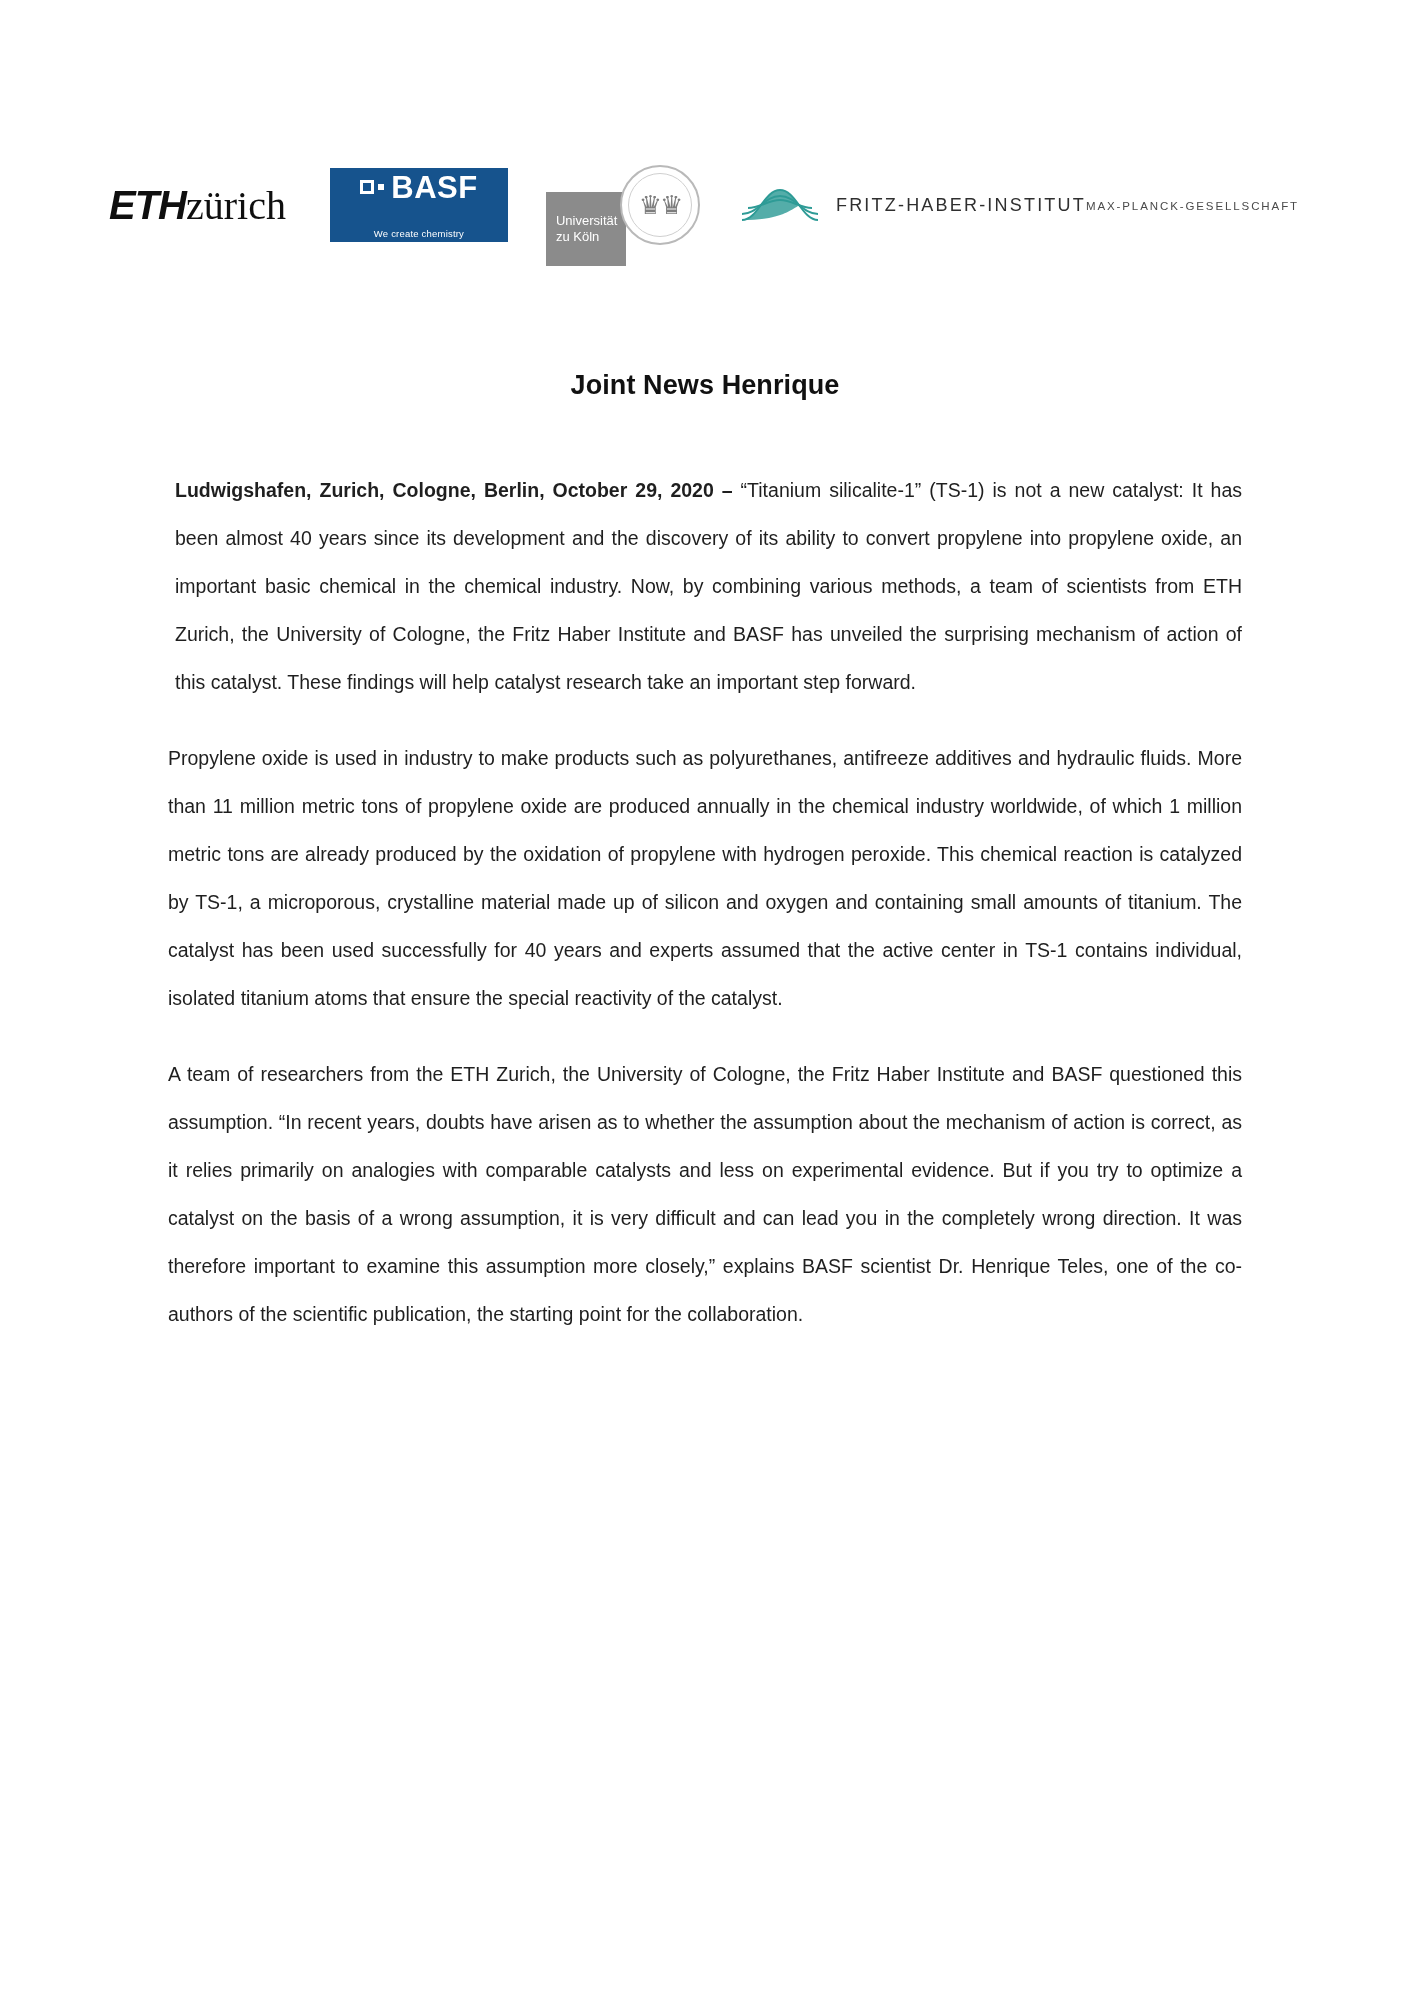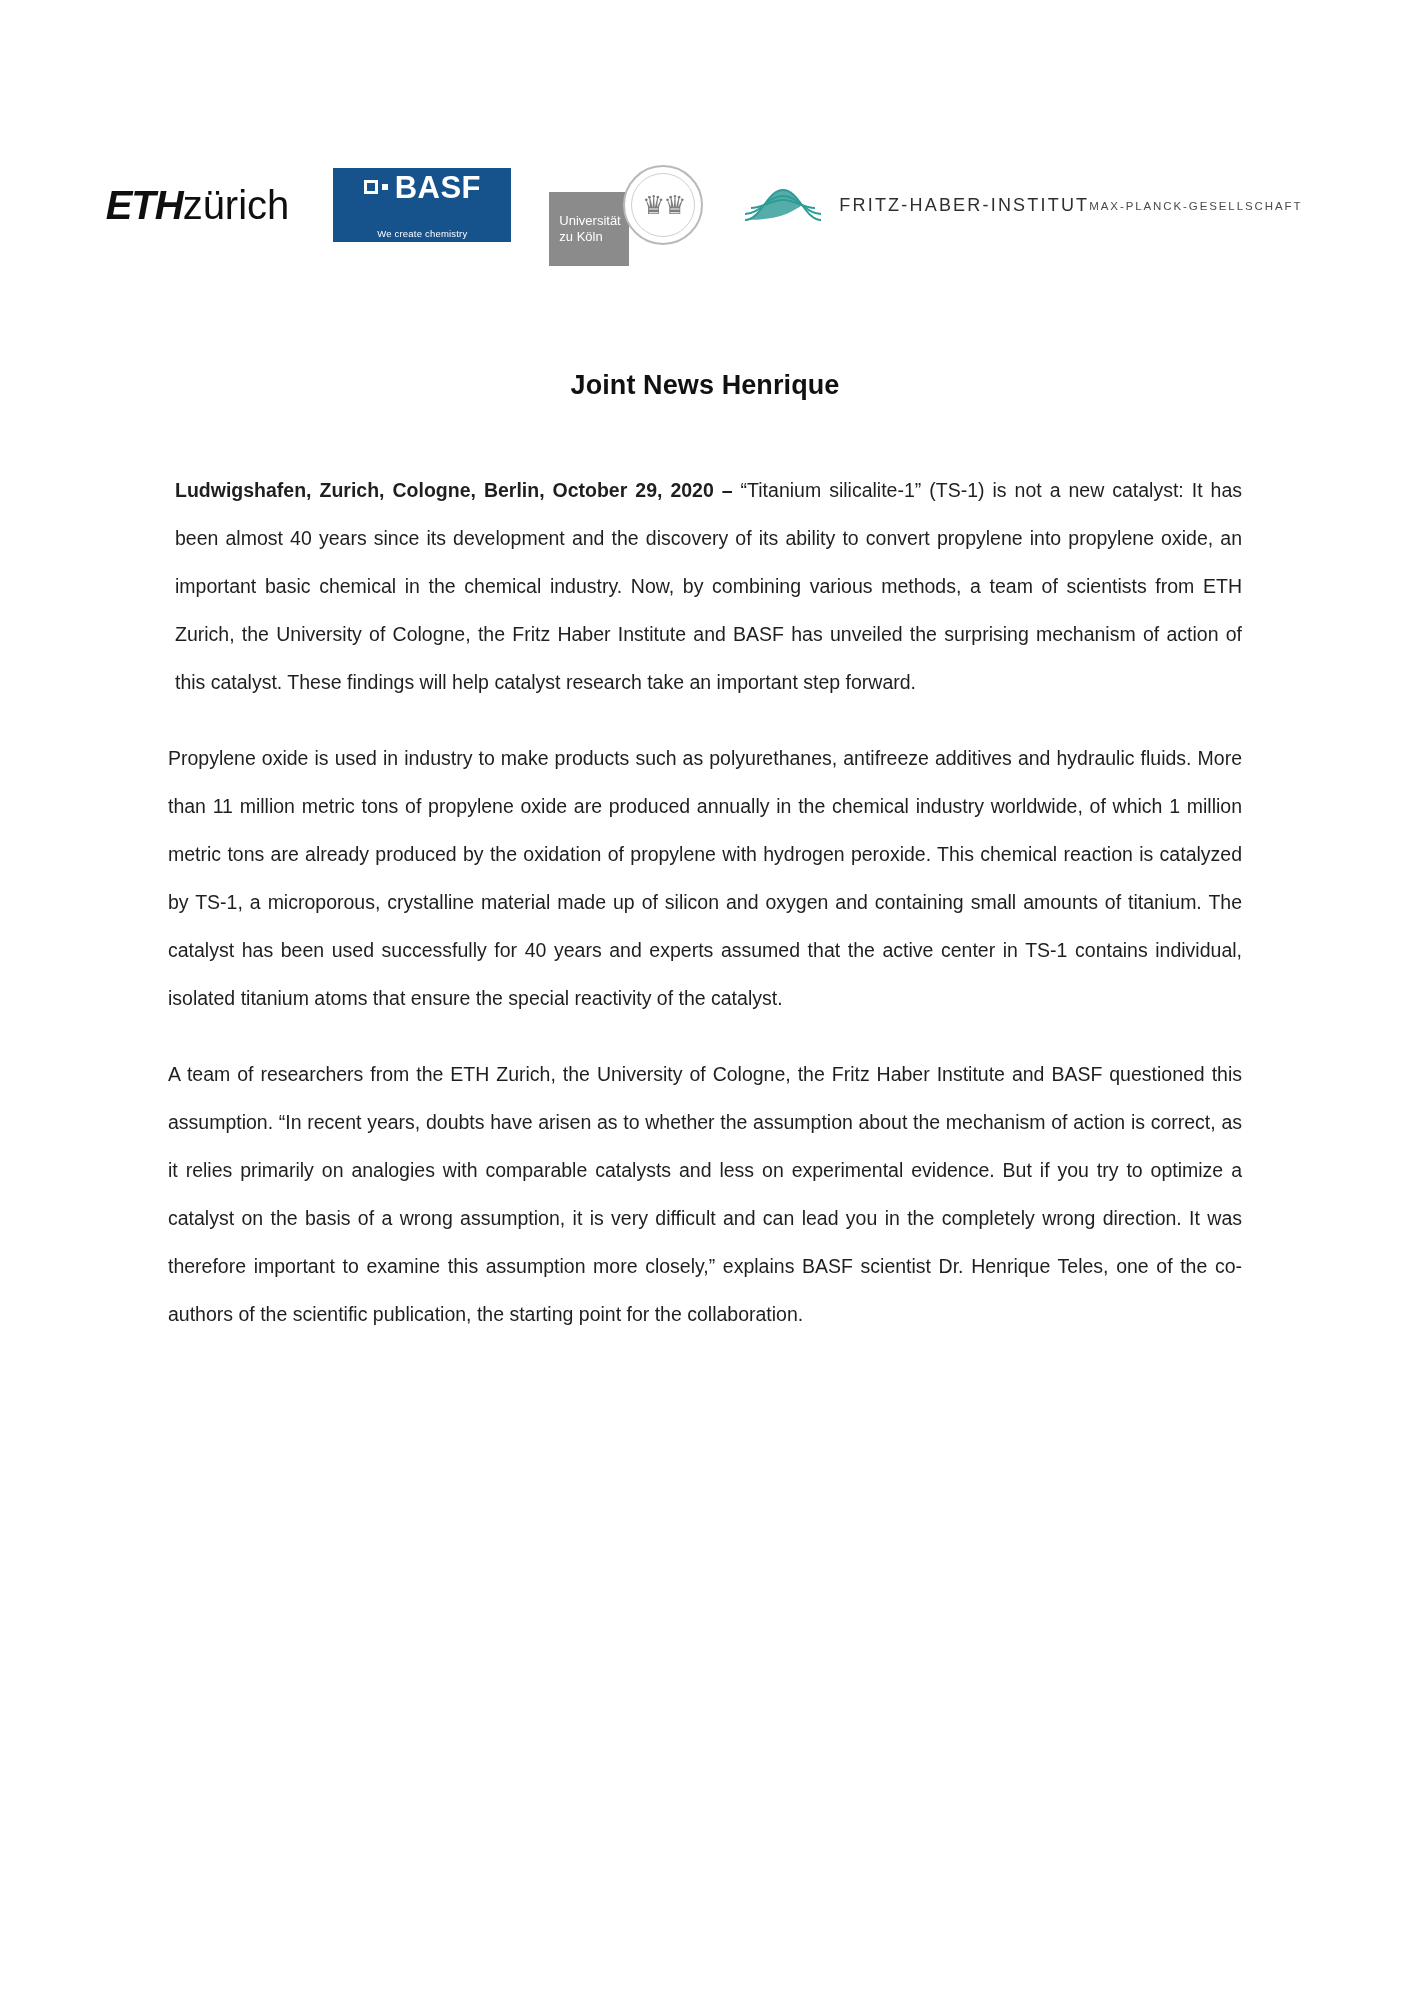--- a/index.html
+++ b/index.html
@@ -48,20 +48,21 @@
   }
   .logo-eth .eth {
     font-weight: bold;
     font-style: italic;
     letter-spacing: -1px;
   }
   .logo-eth .zurich {
     font-weight: normal;
     font-style: normal;
     letter-spacing: 0px;
+    font-family: Liberation Serif, serif;
   }
 
   
   .logo-basf {
     background: #16538d;
     color: #ffffff;
     width: 178px;
     height: 74px;
     display: flex;
     flex-direction: column;

